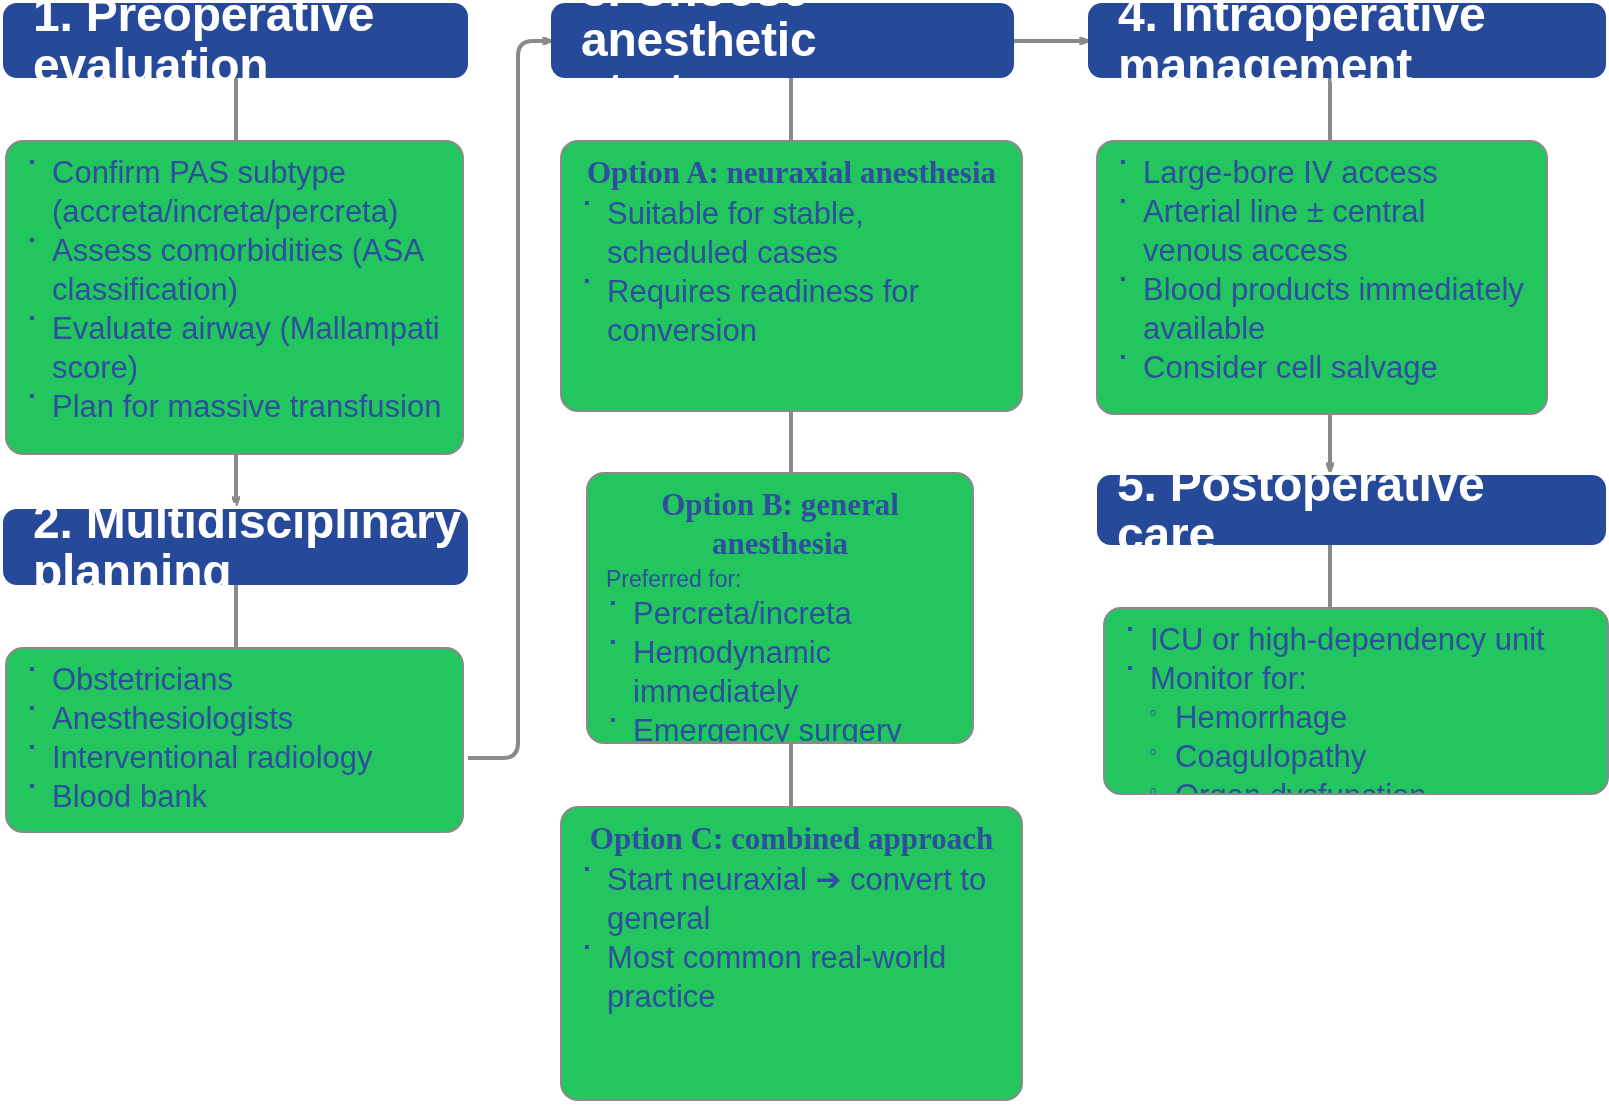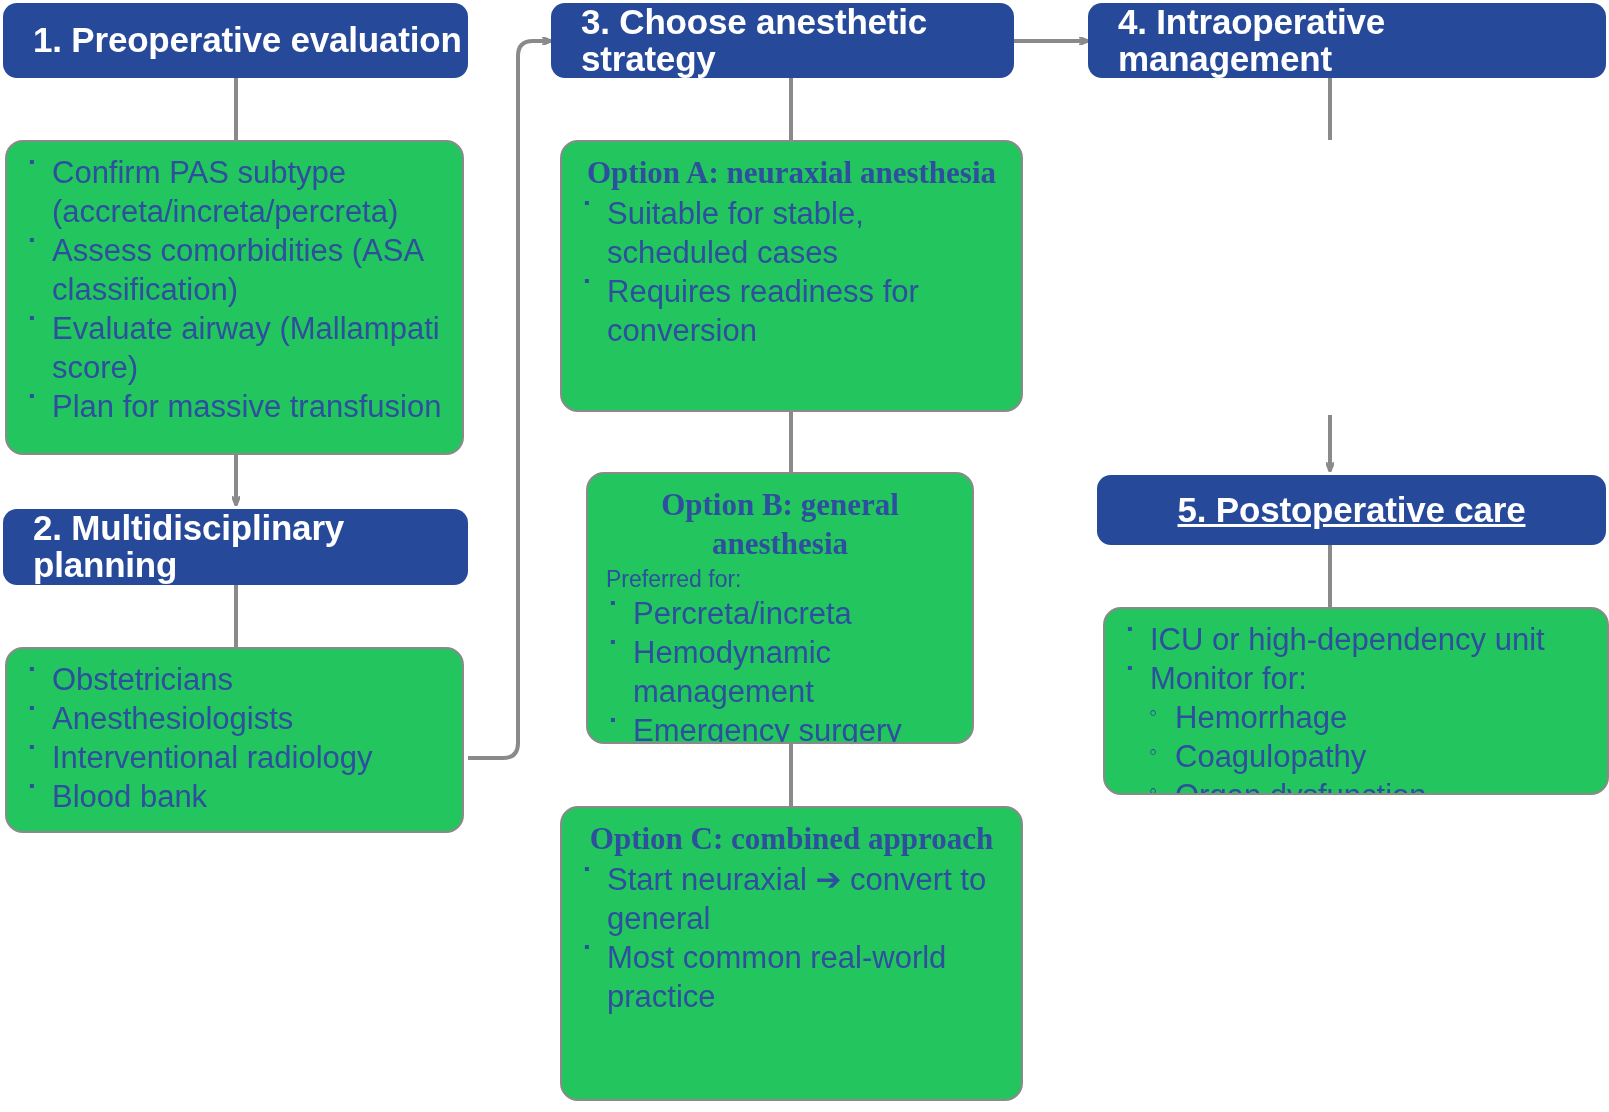--- a/index.html
+++ b/index.html
@@ -18,29 +18,29 @@
     overflow: hidden;
   }
 
   
   .node-header {
     position: absolute;
     background: #27499A;
     border-radius: 14px;
     color: #ffffff;
     font-weight: bold;
-    font-size: 35px;
+    font-size: 48px;
     line-height: 1.05;
     display: flex;
     align-items: center;
     box-sizing: border-box;
     letter-spacing: -0.2px;
   }
   .node-header.left-align { justify-content: flex-start; padding-left: 30px; }
-  .node-header.center-align { justify-content: center; padding: 12px 20px; text-decoration: underline; }
+  .node-header.center-align { justify-content: center; padding: 12px 20px; }
 
   
   .node-body {
     position: absolute;
     background: #22c55e;
     border: 2px solid #8A8A8A;
     border-radius: 18px;
     box-sizing: border-box;
     color: #2E4F9E;
     font-size: 31px;
@@ -180,35 +180,43 @@
       <li>Suitable for stable, scheduled cases</li>
       <li>Requires readiness for conversion</li>
     </ul>
   </div>
 
   <div class="node-body" style="left:586px; top:472px; width:388px; height:272px;">
     <div class="body-title">Option B: general anesthesia</div>
     <div class="plain-line">Preferred for:</div>
     <ul class="bullets">
       <li>Percreta/increta</li>
-      <li>Hemodynamic management</li>
+      <li>Hemodynamic immediately</li>
       <li>Emergency surgery</li>
     </ul>
   </div>
 
   <div class="node-body" style="left:560px; top:806px; width:463px; height:295px;">
     <div class="body-title">Option C: combined approach</div>
     <ul class="bullets">
       <li>Start neuraxial ➔ convert to general</li>
       <li>Most common real-world practice</li>
     </ul>
   </div>
 
   <div class="node-header left-align" style="left:1088px; top:3px; width:518px; height:75px;">4. Intraoperative management</div>
 
+  <div class="node-body" style="left:1096px; top:140px; width:452px; height:275px;">
+    <ul class="bullets">
+      <li>Large-bore IV access</li>
+      <li>Arterial line ± central venous access</li>
+      <li>Blood products immediately available</li>
+      <li>Consider cell salvage</li>
+    </ul>
+  </div>
 
   <div class="node-header center-align" style="left:1097px; top:475px; width:509px; height:70px;">5. Postoperative care</div>
 
   <div class="node-body" style="left:1103px; top:607px; width:506px; height:188px;">
     <ul class="bullets">
       <li>ICU or high-dependency unit</li>
       <li>Monitor for:</li>
     </ul>
     <ul class="subbullets">
       <li>Hemorrhage</li>

